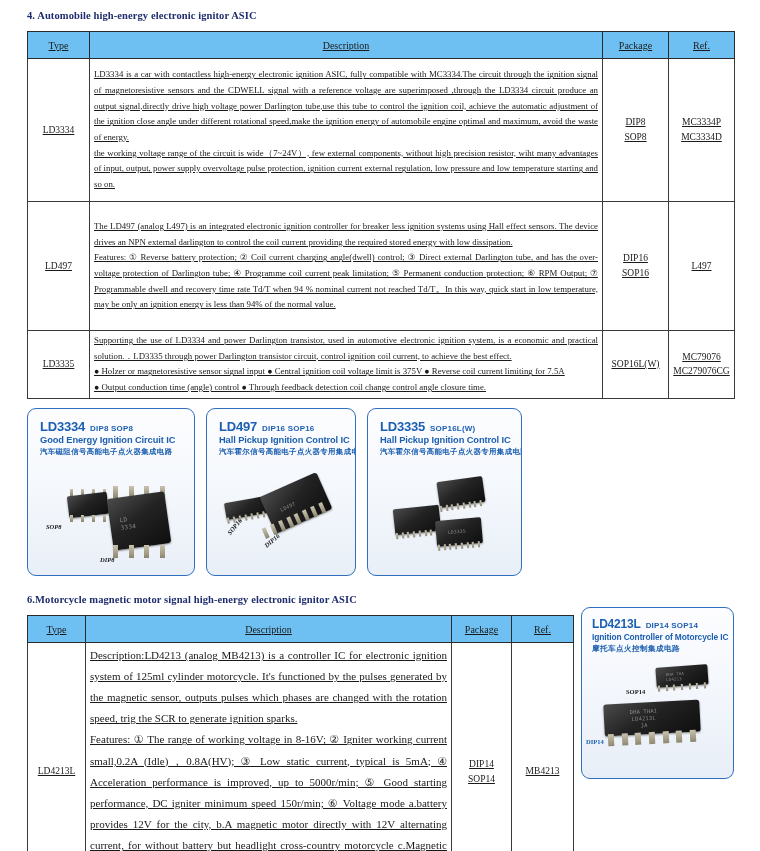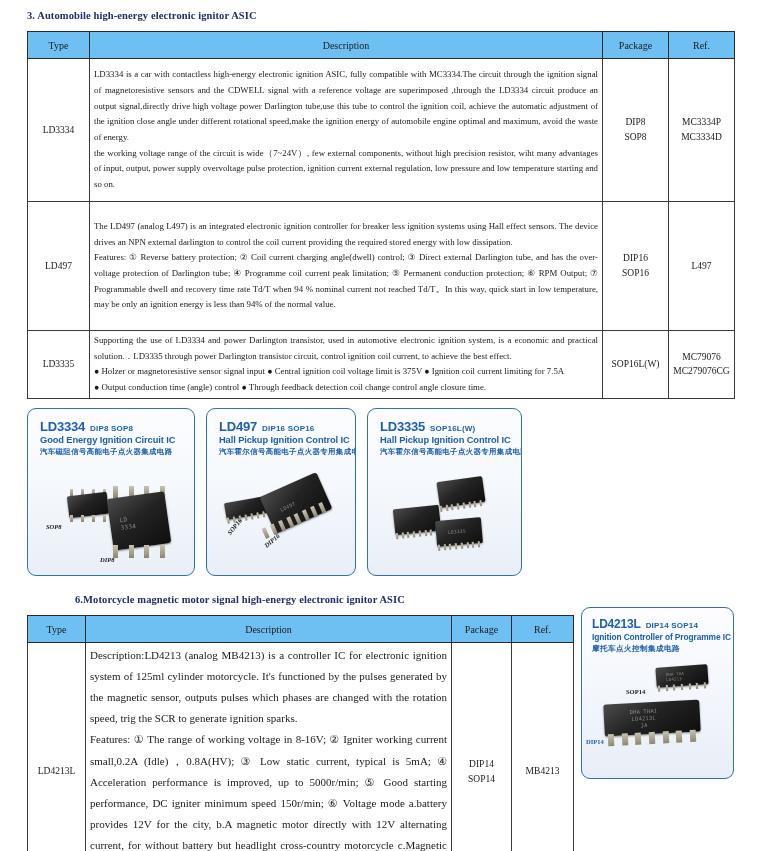--- a/index.html
+++ b/index.html
@@ -22,32 +22,33 @@
     padding: 0;
   }
   .section-heading {
     font-family: "Liberation Serif", "DejaVu Serif", serif;
     font-weight: bold;
     font-size: 10.5px;
     color: #1f2d6e;
     letter-spacing: 0.1px;
   }
   #heading-5 { position: absolute; left: 27px; top: 10px; }
-  #heading-6 { position: absolute; left: 27px; top: 594px; margin-left: 48px; }
+  #heading-6 { position: absolute; left: 27px; top: 594px; }
 
   table.spec {
     border-collapse: collapse;
     table-layout: fixed;
     border: 1.5px solid #000;
     background: #fff;
   }
   table.spec th, table.spec td {
     border: 1px solid #3a3a3a;
     vertical-align: middle;
     padding: 2px 4px;
+    text-decoration: underline;
   }
   table.spec thead th {
     background: #6fc0f2;
     text-align: center;
     font-weight: normal;
     font-size: 10px;
     height: 20px;
     padding: 3px 2px;
     border-color: #2b2b2b;
   }
@@ -210,21 +211,21 @@
     background: linear-gradient(180deg, #fdfdff 0%, #f2f6fc 55%, #e8eef7 100%);
     padding: 9px 8px 6px 10px;
     overflow: hidden;
   }
 </style>
 </head>
 <body>
 
 <div class="page">
 
-  <div class="section-heading" id="heading-5">3. Automobile high-energy electronic ignitor ASIC</div>
+  <div class="section-heading" id="heading-5">4. Automobile high-energy electronic ignitor ASIC</div>
 
   <table class="spec" id="table-1">
     <colgroup>
       <col class="c-type">
         <col class="c-desc">
         <col class="c-pkg">
         <col class="c-ref">
     </colgroup>
     <thead>
       <tr>
@@ -253,21 +254,21 @@
           <p>Features: ① Reverse battery protection; ② Coil current charging angle(dwell) control; ③ Direct external Darlington tube, and has the over-voltage protection of Darlington tube; ④ Programme coil current peak limitation; ⑤ Permanent conduction protection; ⑥ RPM Output; ⑦ Programmable dwell and recovery time rate Td/T when 94 % nominal current not reached Td/T。In this way, quick start in low temperature, may be only an ignition energy is less than 94% of the normal value.</p>
         </td>
         <td class="pkg-cell" style="white-space:pre-line">DIP16
 SOP16</td>
         <td class="ref-cell" style="white-space:pre-line">L497</td>
       </tr>
       <tr class="row-ld3335">
         <td class="type-cell">LD3335</td>
         <td class="desc-cell">
           <p>Supporting the use of LD3334 and power Darlington transistor, used in automotive electronic ignition system, is a economic and practical solution.．LD3335 through power Darlington transistor circuit, control ignition coil current, to achieve the best effect.</p>
-          <p class="bullet-line">● Holzer or magnetoresistive sensor signal input  ● Central ignition coil voltage limit is 375V  ● Ignition coil current limiting for 7.5A</p>
+          <p class="bullet-line">● Holzer or magnetoresistive sensor signal input  ● Central ignition coil voltage limit is 375V  ● Reverse coil current limiting for 7.5A</p>
           <p class="bullet-line">● Output conduction time (angle) control  ● Through feedback detection coil change control angle closure time.</p>
         </td>
         <td class="pkg-cell" style="white-space:pre-line">SOP16L(W)</td>
         <td class="ref-cell" style="white-space:pre-line">MC79076
 MC279076CG</td>
       </tr>
     </tbody>
   </table>
 
   <div class="cards">
@@ -435,21 +436,21 @@
         <td class="ref-cell" style="white-space:pre-line">MB4213</td>
       </tr>
     </tbody>
   </table>
 
   <div class="card-right">
     <div class="card-title-row">
       <span class="card-part" style="font-size:12px;">LD4213L</span>
       <span class="card-pkgs">DIP14  SOP14</span>
     </div>
-    <div class="card-sub-en" style="font-size:8.4px;">Ignition Controller of Programme IC</div>
+    <div class="card-sub-en" style="font-size:8.4px;">Ignition Controller of Motorcycle IC</div>
     <div class="card-sub-cn" style="font-size:7.6px;">摩托车点火控制集成电路</div>
     <div class="chip-stage" style="top:54px;">
 
       <div class="chip" style="left:74px; top:4px; width:52px; height:20px; transform:rotate(-4deg);">
         <span class="mark" style="left:10px;font-size:4px;">DHA THA
 LD4213</span>
       </div>
       <div class="pins" style="left:76px; top:22px; width:48px; height:6px; transform:rotate(-4deg);">
         <i style="width:2px;height:6px;"></i>
           <i style="width:2px;height:6px;"></i>

